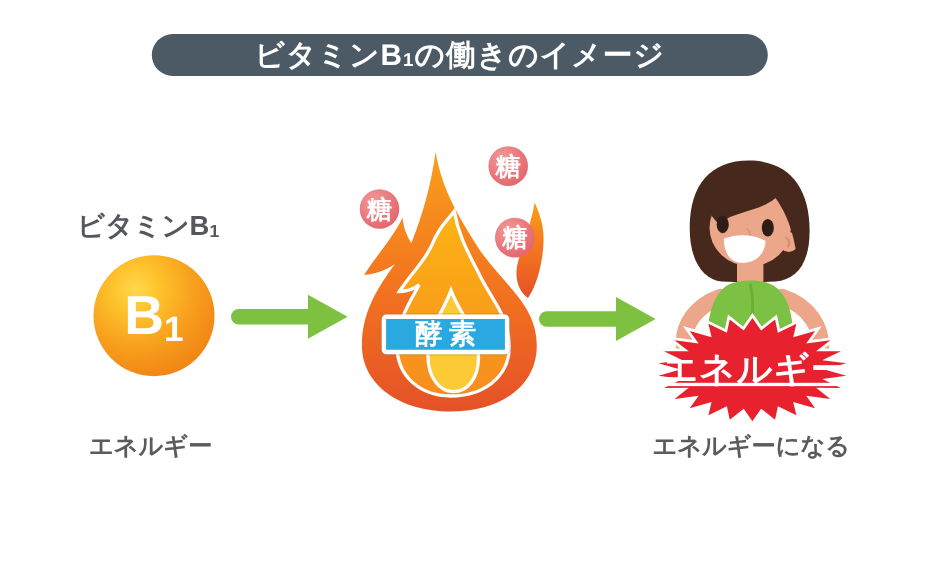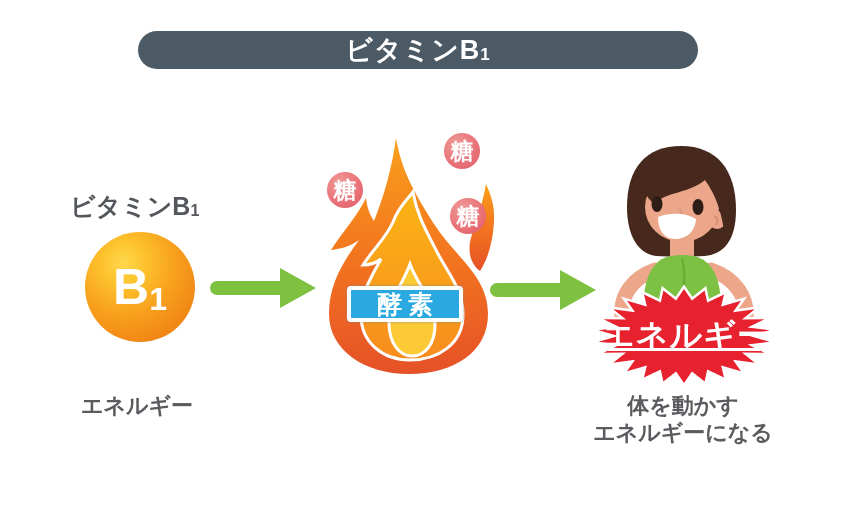--- a/index.html
+++ b/index.html
@@ -86,20 +86,21 @@
 </style>
 </head>
 <body>
 
 <div class="canvas">
 
   <div class="banner">
     <div class="banner-text">
       <span>ビタミンB</span>
       <span class="sub">1</span>
+      <span>の働きのイメージ</span>
     </div>
   </div>
 
   <div class="vitamin-label">
     <span>ビタミンB</span>
     <span class="sub">1</span>
   </div>
   <div class="ball">
     <span class="ball-letter">B</span>
     <span class="ball-sub">1</span>
@@ -165,17 +166,16 @@
     <path fill="none" stroke="#dd9a7c" stroke-width="2" d="M84,70 q5,5 1,9"></path>
     <path fill="#ffffff" d="M63,79 C76,74 91,75 101,81 C100,95 90,101 80,101 C69,101 63,92 63,79 Z"></path>
   </svg>
 
   <svg class="burst-svg" width="192" height="110" viewBox="0 0 192 110">
     <polygon fill="#e7212e" stroke="#ffffff" stroke-width="5" paint-order="stroke" points="94.0,8.0 101.9,19.5 114.6,9.4 117.2,21.6 134.0,13.4 131.1,25.6 151.0,19.8 142.9,31.3 164.8,28.3 151.9,38.4 174.4,38.3 157.5,46.5 179.4,49.3 159.4,55.0 179.4,60.7 157.5,63.5 174.4,71.7 151.9,71.6 164.8,81.7 142.9,78.7 151.0,90.2 131.1,84.4 134.0,96.6 117.2,88.4 114.6,100.6 101.9,90.5 94.0,102.0 86.1,90.5 73.4,100.6 70.8,88.4 54.0,96.6 56.9,84.4 37.0,90.2 45.1,78.7 23.2,81.7 36.1,71.6 13.6,71.7 30.5,63.5 8.6,60.7 28.6,55.0 8.6,49.3 30.5,46.5 13.6,38.3 36.1,38.4 23.2,28.3 45.1,31.3 37.0,19.8 56.9,25.6 54.0,13.4 70.8,21.6 73.4,9.4 86.1,19.5"></polygon>
   </svg>
   <div class="energy-label">エネルギー</div>
 
   <div class="caption caption-right">
-    <div>体を動かす</div>
     <div>エネルギーになる</div>
   </div>
 
 </div>
 
 </body></html>

